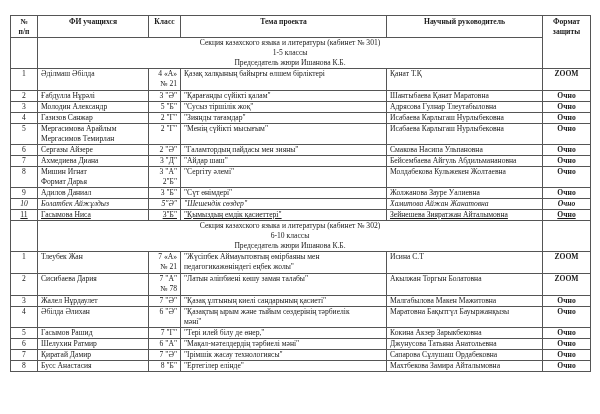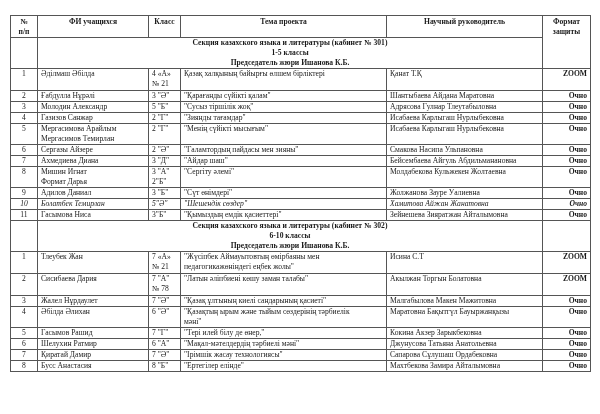--- a/index.html
+++ b/index.html
@@ -37,31 +37,31 @@
       text-align: center;
       padding-top: 1px;
     }
     col.c-num { width: 27px; }
     col.c-name { width: 111px; }
     col.c-class { width: 32px; }
     col.c-topic { width: 206px; }
     col.c-sup { width: 156px; }
     col.c-fmt { width: 48px; }
     td.num { text-align: center; }
-    td.cls { text-align: left; }
+    td.cls { text-align: right; }
     td.fmt {
-      text-align: right;
+      text-align: center;
       font-weight: bold;
       vertical-align: bottom;
       padding-bottom: 1px;
     }
     td.fmt.top { vertical-align: top; }
     td.section {
       text-align: center;
-      font-weight: bold;
+      font-weight: normal;
       padding-top: 1px;
     }
     th.fmt-head {
       vertical-align: middle;
       margin-left: 44px;
     }
     .wrap { white-space: normal; }
     .line { display: block; }
   </style>
 </head>
@@ -116,21 +116,21 @@
       </tr>
       <tr style="height: 10px;">
         <td class="num">2</td>
         <td>
           <span class="line">Ғабдулла Нұрәлі</span>
         </td>
         <td class="cls">
           <span class="line">3 "Ә"</span>
         </td>
         <td class="wrap">"Қарағанды сүйікті қалам"</td>
-        <td>Шантыбаева Айдана Маратовна</td>
+        <td>Шантыбаева Қанат Маратовна</td>
         <td class="fmt">Очно</td>
       </tr>
       <tr style="height: 10px;">
         <td class="num">3</td>
         <td>
           <span class="line">Молодин Александр</span>
         </td>
         <td class="cls">
           <span class="line">5 "Б"</span>
         </td>
@@ -209,30 +209,30 @@
         <td class="cls">
           <span class="line">3 "Б"</span>
         </td>
         <td class="wrap">"Сүт өнімдері"</td>
         <td>Жолжанова Зауре Уалиевна</td>
         <td class="fmt">Очно</td>
       </tr>
       <tr style="height: 10px; font-style: italic;">
         <td class="num">10</td>
         <td>
-          <span class="line">Болатбек Темирлан</span>
+          <span class="line">Болатбек Айжұлдыз</span>
         </td>
         <td class="cls">
           <span class="line">5"Ә"</span>
         </td>
         <td class="wrap">"Шешендік сөздер"</td>
         <td>Хамитова Айжан Жанатовна</td>
         <td class="fmt">Очно</td>
       </tr>
-      <tr style="height: 10px;">
+      <tr style="height: 10px; text-decoration: underline;">
         <td class="num">11</td>
         <td>
           <span class="line">Гасымова Ниса</span>
         </td>
         <td class="cls">
           <span class="line">3"Б"</span>
         </td>
         <td class="wrap">"Қымыздың емдік қасиеттері"</td>
         <td>Зейнешева Зияратжан Айталымовна</td>
         <td class="fmt">Очно</td>

